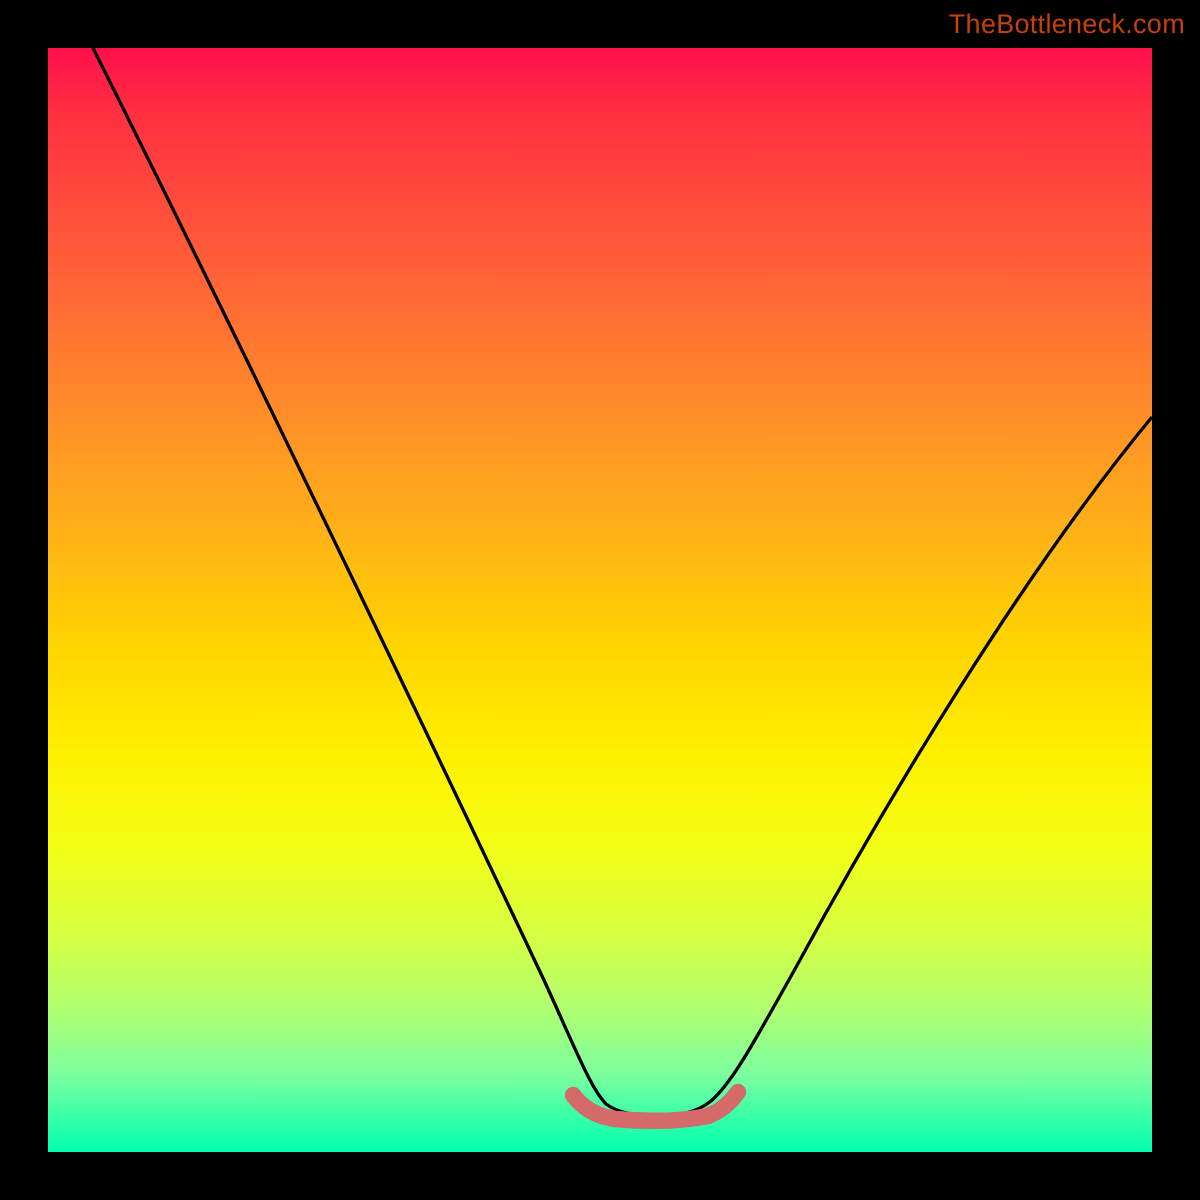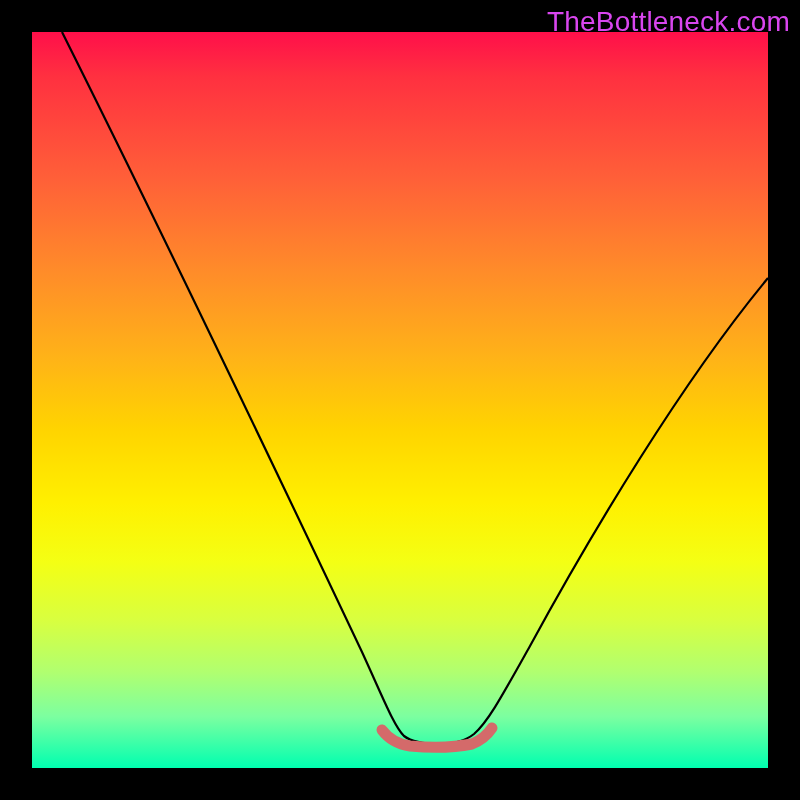--- a/index.html
+++ b/index.html
@@ -37,22 +37,22 @@
       #d8ff40 80%,
       #b0ff70 87%,
       #7cffa0 93%,
       #00ffb0 100%
     );
   }
   .watermark {
     position: absolute;
     top: 6px;
     right: 10px;
-    color: #d946ef;
-    font-size: 28px;
+    color: #c2410c;
+    font-size: 18px;
     font-weight: 500;
     letter-spacing: 0.2px;
     user-select: none;
   }
   svg.curve {
     position: absolute;
     left: 0;
     top: 0;
     width: 736px;
     height: 736px;

